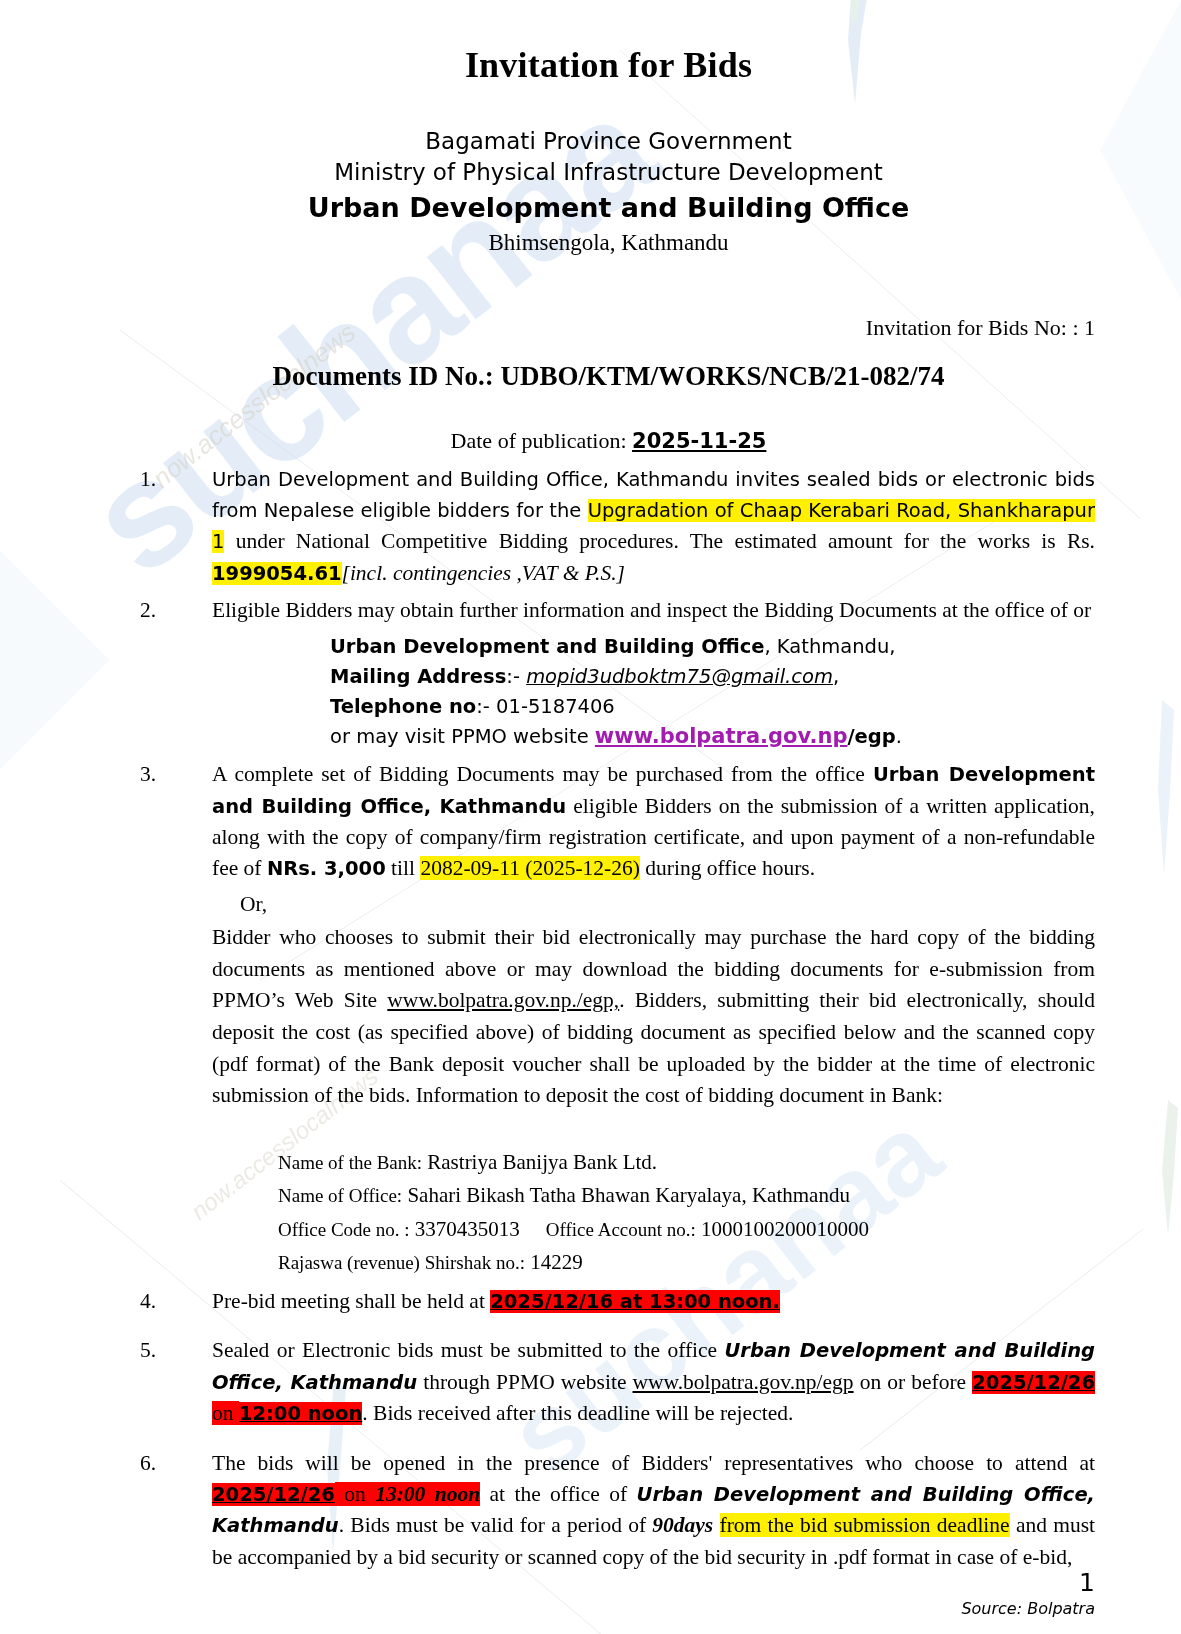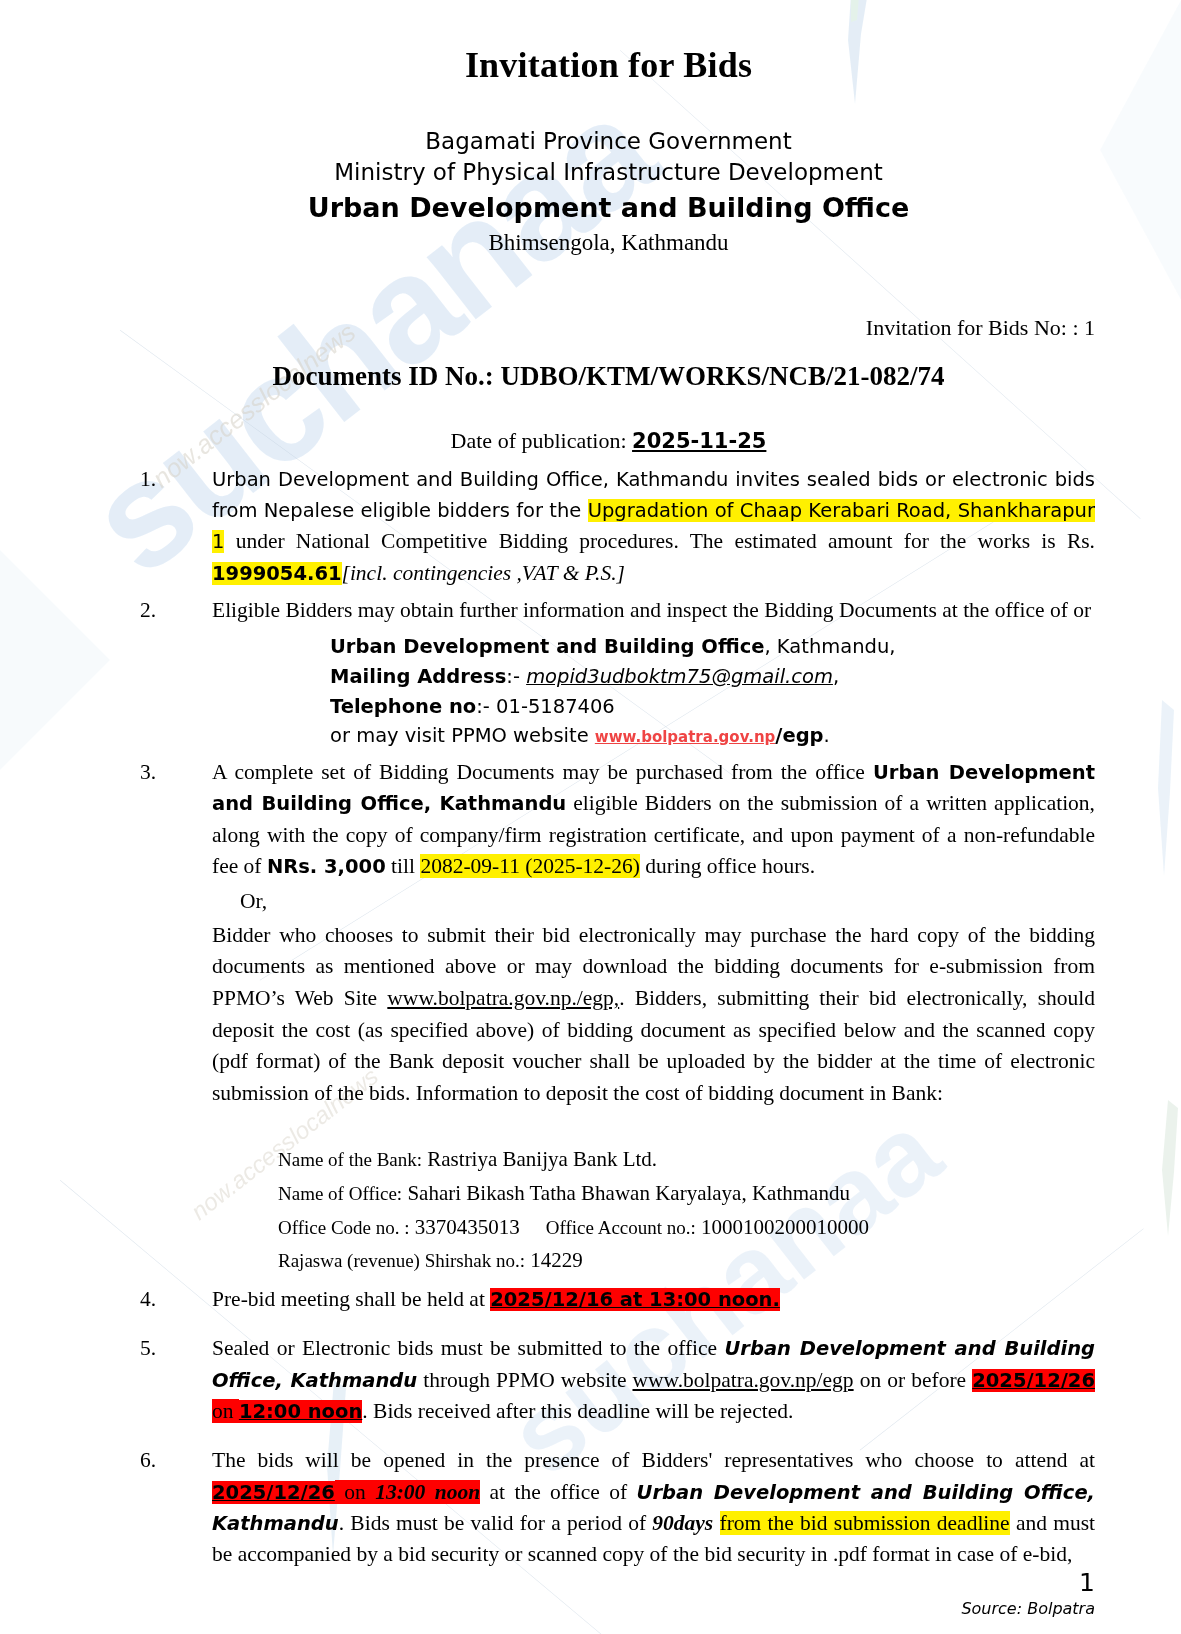--- a/index.html
+++ b/index.html
@@ -158,24 +158,24 @@
     width: 40px;
     text-align: left;
     font-size: 21.5px;
   }
   .sans { font-family: "DejaVu Sans", sans-serif; font-size: 19.5px; }
   .hl-y { background: #fff000; }
   .hl-r { background: #fe0000; }
   b.sansb { font-family: "DejaVu Sans", sans-serif; font-weight: 700; font-size: 19.5px;}
   .ul { text-decoration: underline; }
   .link {
-    color: #ef4444;
-    font-family: "DejaVu Sans", sans-serif;
-    font-weight: 700;
-    font-size: 15px;
+    color: #a21caf;
+    font-family: "DejaVu Sans", sans-serif;
+    font-weight: 700;
+    font-size: 21px;
   }
   .link-plain { text-decoration: underline; }
 
   .addr-block {
     margin: 6px 0 4px 118px;
     font-family: "DejaVu Sans", sans-serif;
     font-size: 19.5px;
     line-height: 1.52;
   }
   .addr-block .em {

